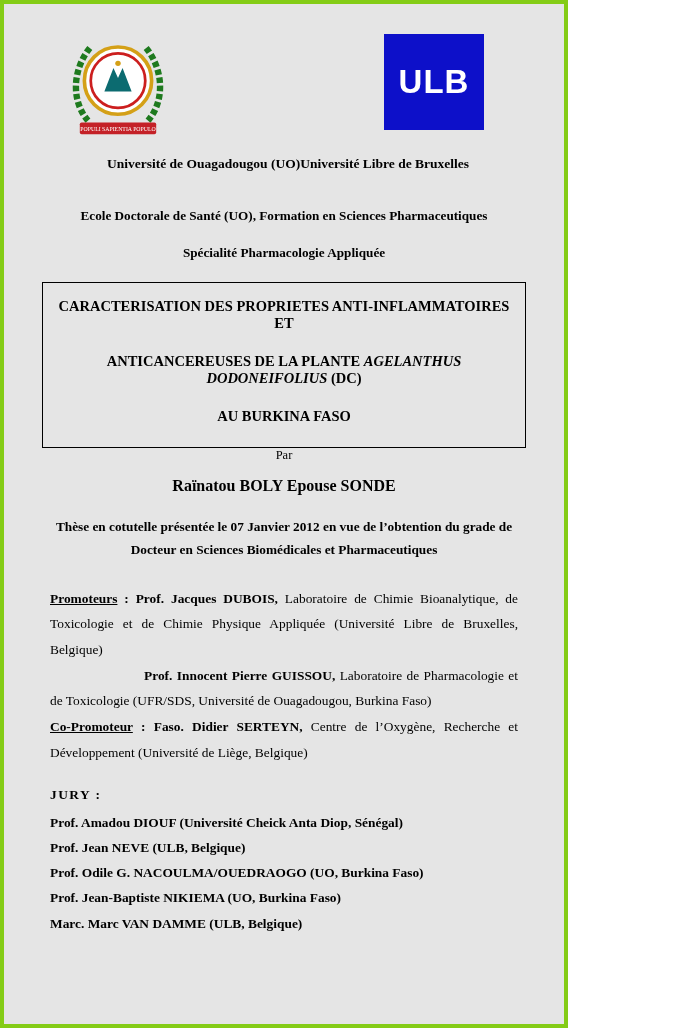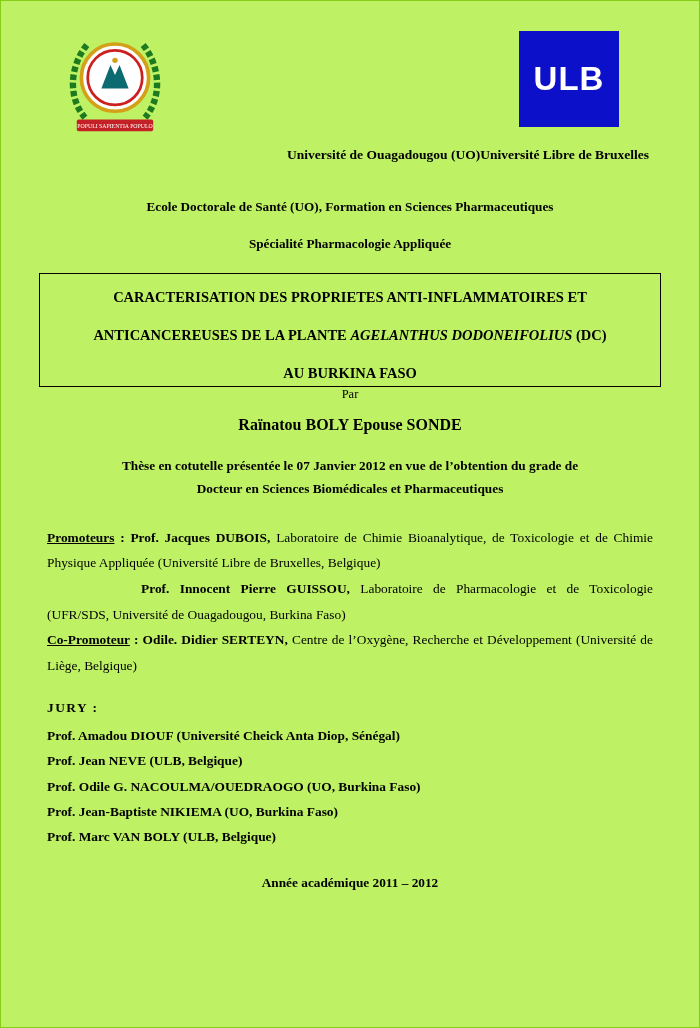--- a/index.html
+++ b/index.html
@@ -3,52 +3,52 @@
 <meta charset="utf-8">
 <style>
   * { margin:0; padding:0; box-sizing:border-box; }
   html,body { background:#ffffff; }
   body {
     width:700px; height:1028px;
     font-family:"Liberation Serif", serif;
     color:#000;
   }
   .page {
-    width:700px; height:1028px;
-    border:1px solid #84cc16;
+    width:568px; height:1028px;
+    border:4px solid #84cc16;
     padding:28px 46px 16px 46px;
     position:relative;
-    background:#bef264;
+    background:#e5e5e5;
   }
   .logos-row {
     display:flex; justify-content:space-between; align-items:flex-start;
     padding:0 20px 0 18px;
     height:112px;
   }
   .uo-logo { width:100px; height:110px; }
   .ulb-logo {
     width:100px; height:96px;
     color:#fff;
     display:flex; align-items:center; justify-content:center;
     font-family:"Liberation Sans", sans-serif;
     font-weight:bold; font-size:33px; letter-spacing:1px;
     margin-right:14px; margin-top:2px;
   }
   .univ-row {
-    display:flex; justify-content:flex-end;
-    margin-top:6px;
+    display:flex; justify-content:center;
+    margin-top:12px;
     font-weight:bold; font-size:13.5px;
     padding:0 4px 0 12px;
   }
   .intro { text-align:center; font-weight:bold; font-size:13.2px; margin-top:36px; }
   .intro-line { margin-bottom:21px; line-height:16px; }
   .title-box {
     border:1px solid #000;
     margin:6px -8px 0 -8px;
-    padding:15px 8px 4px 8px;
+    padding:15px 8px 22px 8px;
     text-align:center;
     font-weight:bold; font-size:14.5px;
   }
   .title-line { margin-bottom:21px; line-height:17px; }
   .title-line:last-child { margin-bottom:0; }
   .par { text-align:center; font-size:12.5px; margin-top:0; }
   .author-name { text-align:center; font-weight:bold; font-size:16px; margin-top:14px; }
   .thesis { text-align:center; font-weight:bold; font-size:13.3px; margin-top:20px; line-height:1.75; }
   .promoters { margin-top:24px; font-size:13.4px; line-height:1.92; text-align:justify; }
   .p-label { font-weight:bold; text-decoration:underline; }
@@ -102,27 +102,26 @@
   <div class="author-name">Raïnatou BOLY Epouse SONDE</div>
 
   <div class="thesis">
     <div>Thèse en cotutelle présentée le 07 Janvier 2012 en vue de l’obtention du grade de</div>
     <div>Docteur en Sciences Biomédicales et Pharmaceutiques</div>
   </div>
 
   <div class="promoters">
     <p><span class="p-label">Promoteurs</span><span class="p-bold"> : </span><span class="p-bold">Prof. Jacques DUBOIS,</span><span> Laboratoire de Chimie Bioanalytique, de Toxicologie et de Chimie Physique Appliquée (Université Libre de Bruxelles, Belgique)</span></p>
     <p class="indent-par"><span class="p-bold">Prof. Innocent Pierre GUISSOU,</span><span> Laboratoire de Pharmacologie et de Toxicologie (UFR/SDS, Université de Ouagadougou, Burkina Faso)</span></p>
-    <p><span class="p-label">Co-Promoteur</span><span class="p-bold"> :  </span><span class="p-bold">Odile. Didier SERTEYN,</span><span> Centre de l’Oxygène, Recherche et Développement (Université de Liège, Belgique)</span></p>
+    <p><span class="p-label">Co-Promoteur</span><span class="p-bold"> :  </span><span class="p-bold">Faso. Didier SERTEYN,</span><span> Centre de l’Oxygène, Recherche et Développement (Université de Liège, Belgique)</span></p>
   </div>
 
   <div class="jury">
     <div class="jury-heading">JURY :</div>
     <div>Prof. Amadou DIOUF (Université Cheick Anta Diop, Sénégal)</div>
     <div>Prof. Jean NEVE (ULB, Belgique)</div>
     <div>Prof. Odile G. NACOULMA/OUEDRAOGO (UO, Burkina Faso)</div>
     <div>Prof. Jean-Baptiste NIKIEMA (UO, Burkina Faso)</div>
-    <div>Prof. Marc VAN BOLY (ULB, Belgique)</div>
+    <div>Marc. Marc VAN DAMME (ULB, Belgique)</div>
   </div>
 
-  <div class="footer-year">Année académique 2011 – 2012</div>
 
 </div>
 
 </body></html>

